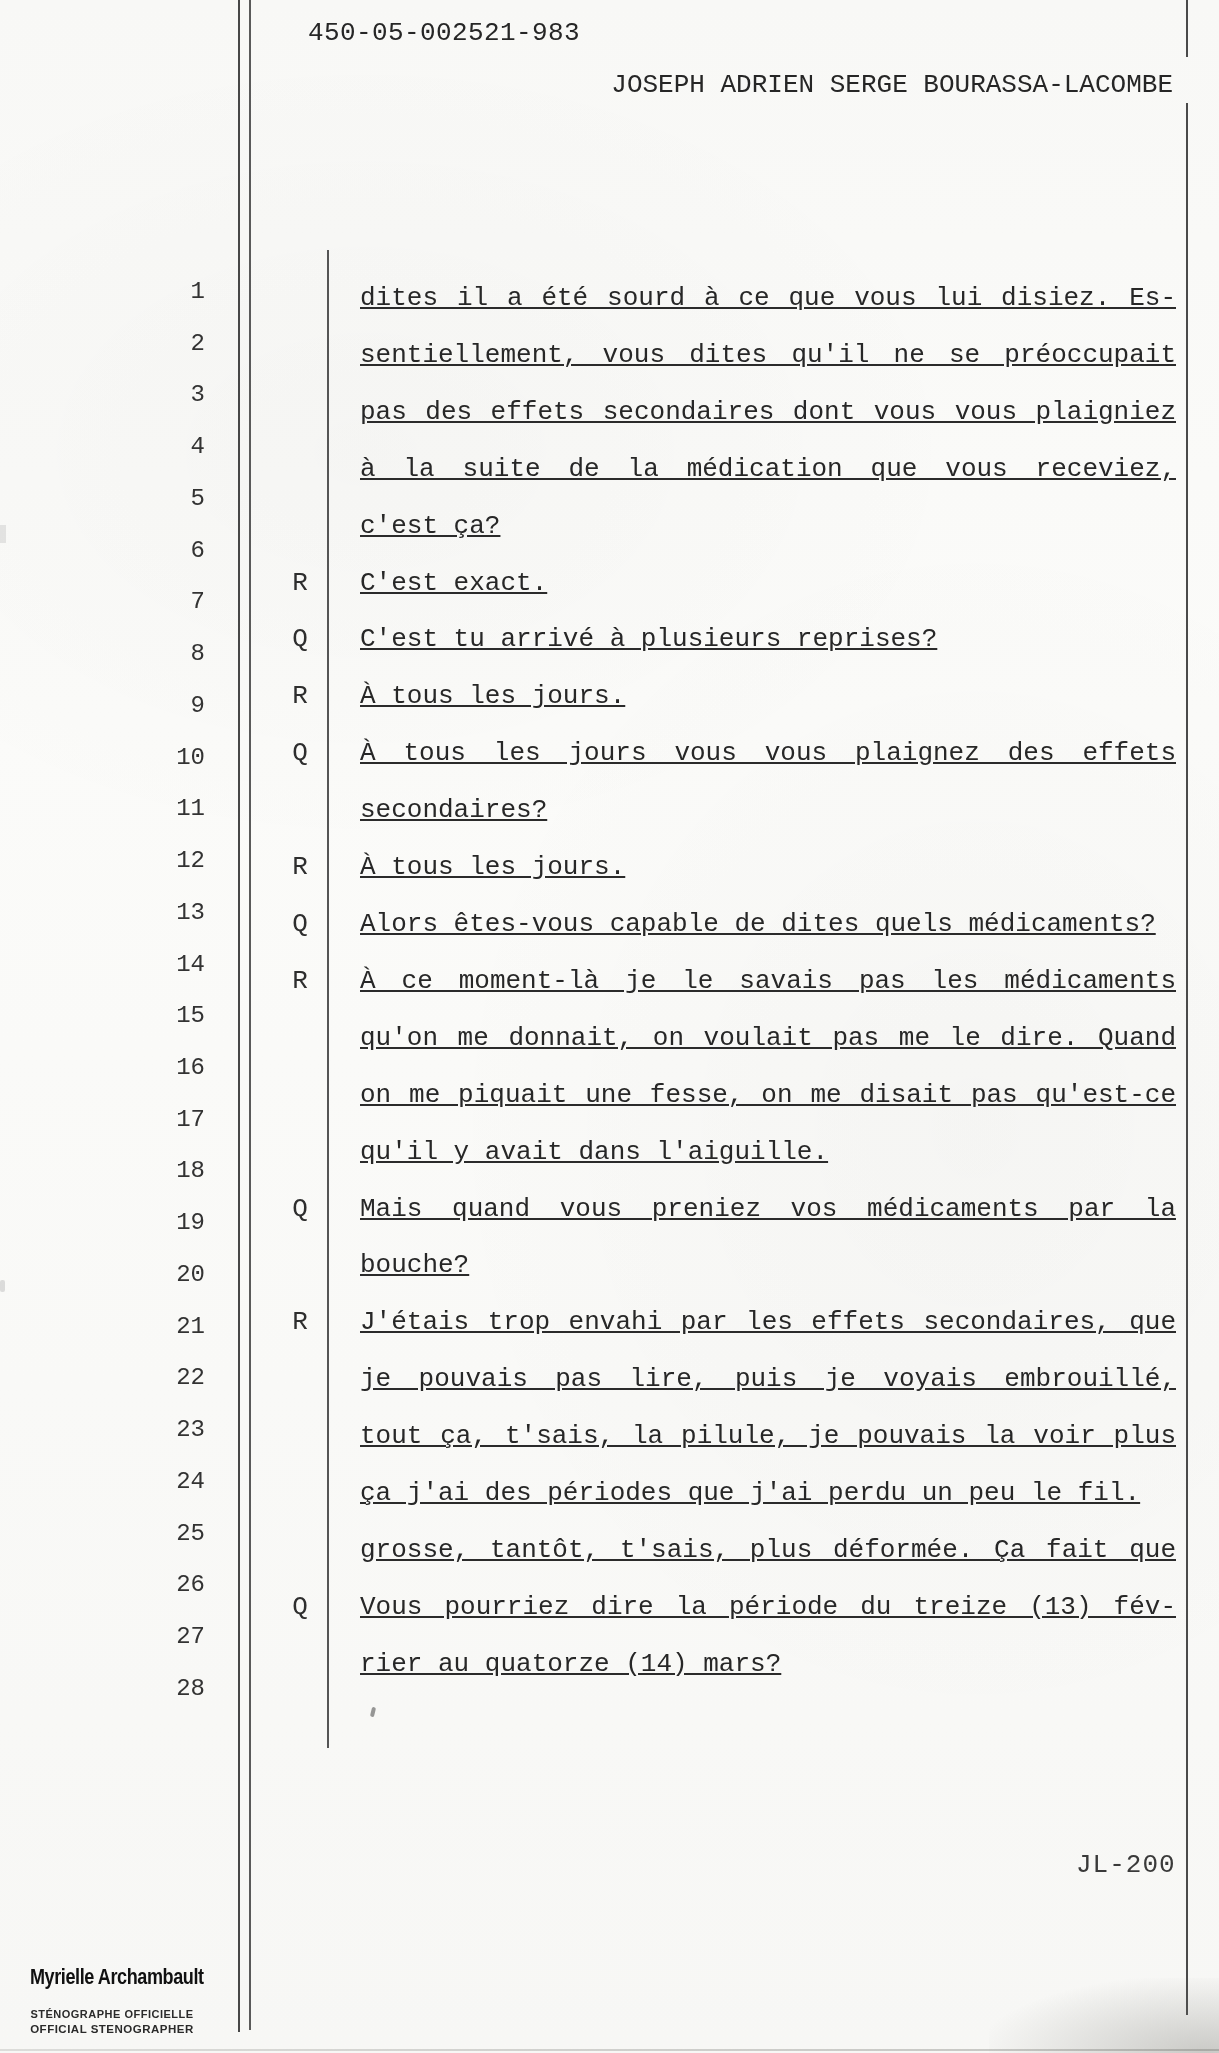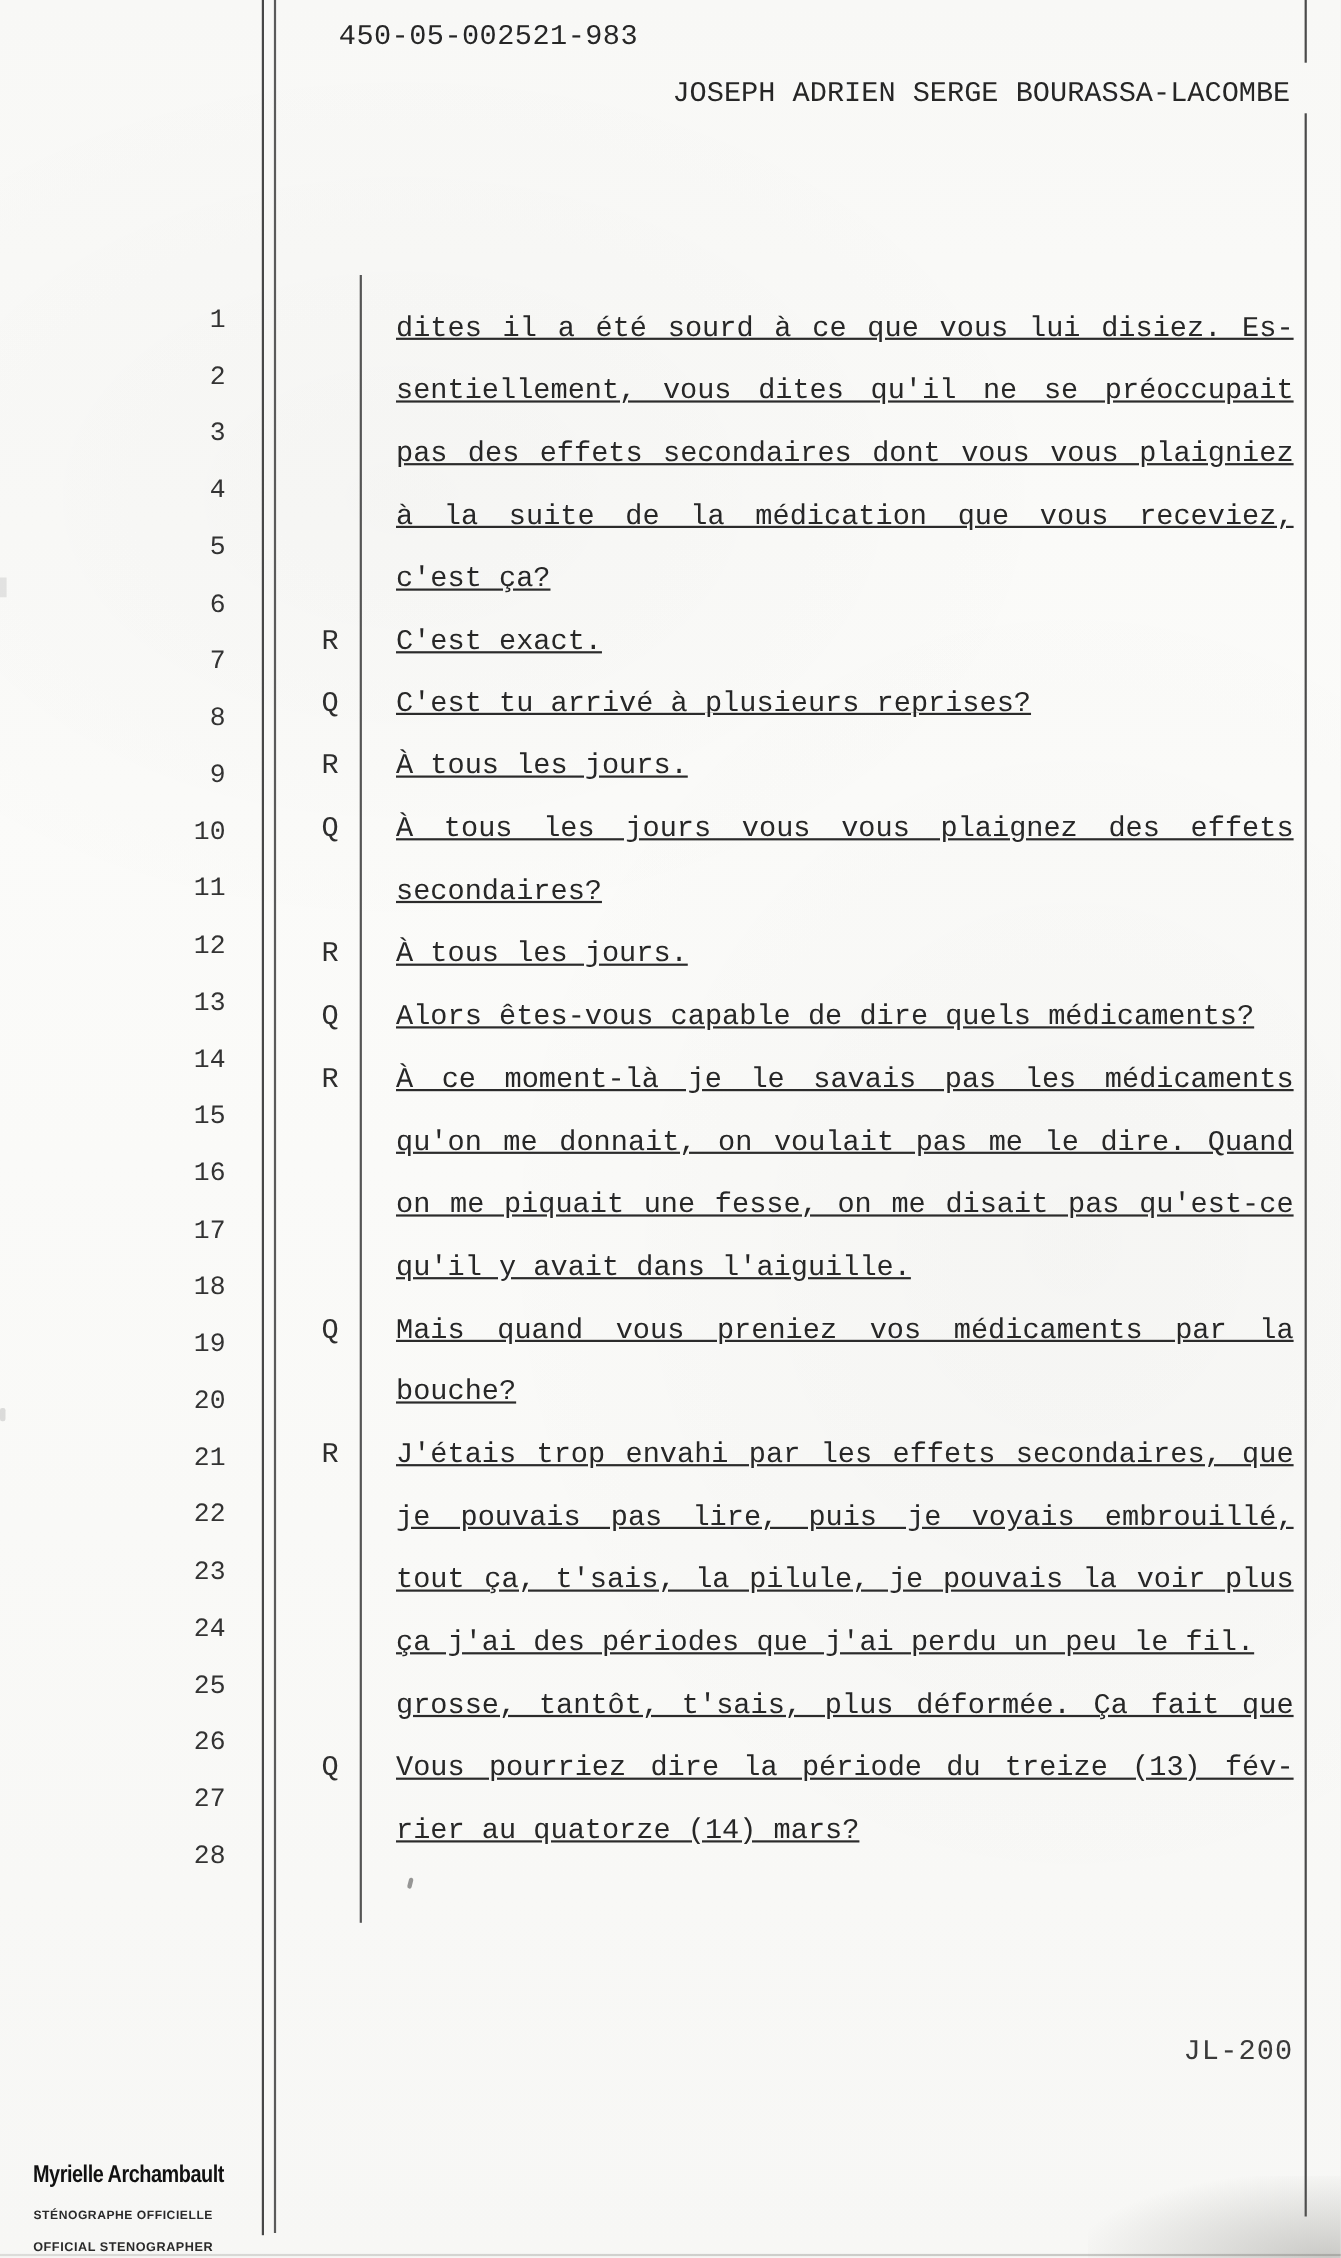--- a/index.html
+++ b/index.html
@@ -43,21 +43,21 @@
   .row .marker{position:absolute;left:-76px;top:0;width:32px;text-align:center;color:#2e2e2e;}
   .row .text{display:block;white-space:pre;color:#272727;}
   .row.j .text{white-space:normal;text-align:justify;text-align-last:justify;}
   
   .exhibit{position:absolute;left:1076px;top:1850px;font-size:26px;letter-spacing:1px;color:#3a3a3a;}
   .stamp{position:absolute;left:12px;top:1964px;width:200px;text-align:center;
     font-family:"Liberation Sans","DejaVu Sans",sans-serif;color:#111;}
   .stamp-name{font-size:22px;font-weight:bold;white-space:nowrap;letter-spacing:-0.5px;
     transform:scaleX(0.82);transform-origin:center;}
   .stamp-fr{margin-top:18px;font-size:11px;font-weight:bold;letter-spacing:0.5px;color:#2a2a2a;}
-  .stamp-en{margin-top:17px;font-size:11.5px;font-weight:bold;letter-spacing:0.5px;color:#2a2a2a;}
+  .stamp-en{margin-top:3px;font-size:11.5px;font-weight:bold;letter-spacing:0.5px;color:#2a2a2a;}
 </style>
 </head>
 <body>
 
 <div class="page">
 
   <div class="vrule rule-left-outer"></div>
   <div class="vrule rule-left-inner"></div>
   <div class="vrule rule-right-top"></div>
   <div class="vrule rule-right-main"></div>
@@ -142,21 +142,21 @@
     <div class="row">
       <span class="marker"></span>
       <span class="text">secondaires?</span>
     </div>
     <div class="row">
       <span class="marker">R</span>
       <span class="text">À tous les jours.</span>
     </div>
     <div class="row">
       <span class="marker">Q</span>
-      <span class="text">Alors êtes-vous capable de dire quels médicaments?</span>
+      <span class="text">Alors êtes-vous capable de dites quels médicaments?</span>
     </div>
     <div class="row j">
       <span class="marker">R</span>
       <span class="text">À ce moment-là je le savais pas les médicaments</span>
     </div>
     <div class="row j">
       <span class="marker"></span>
       <span class="text">qu'on me donnait, on voulait pas me le dire. Quand</span>
     </div>
     <div class="row j">

